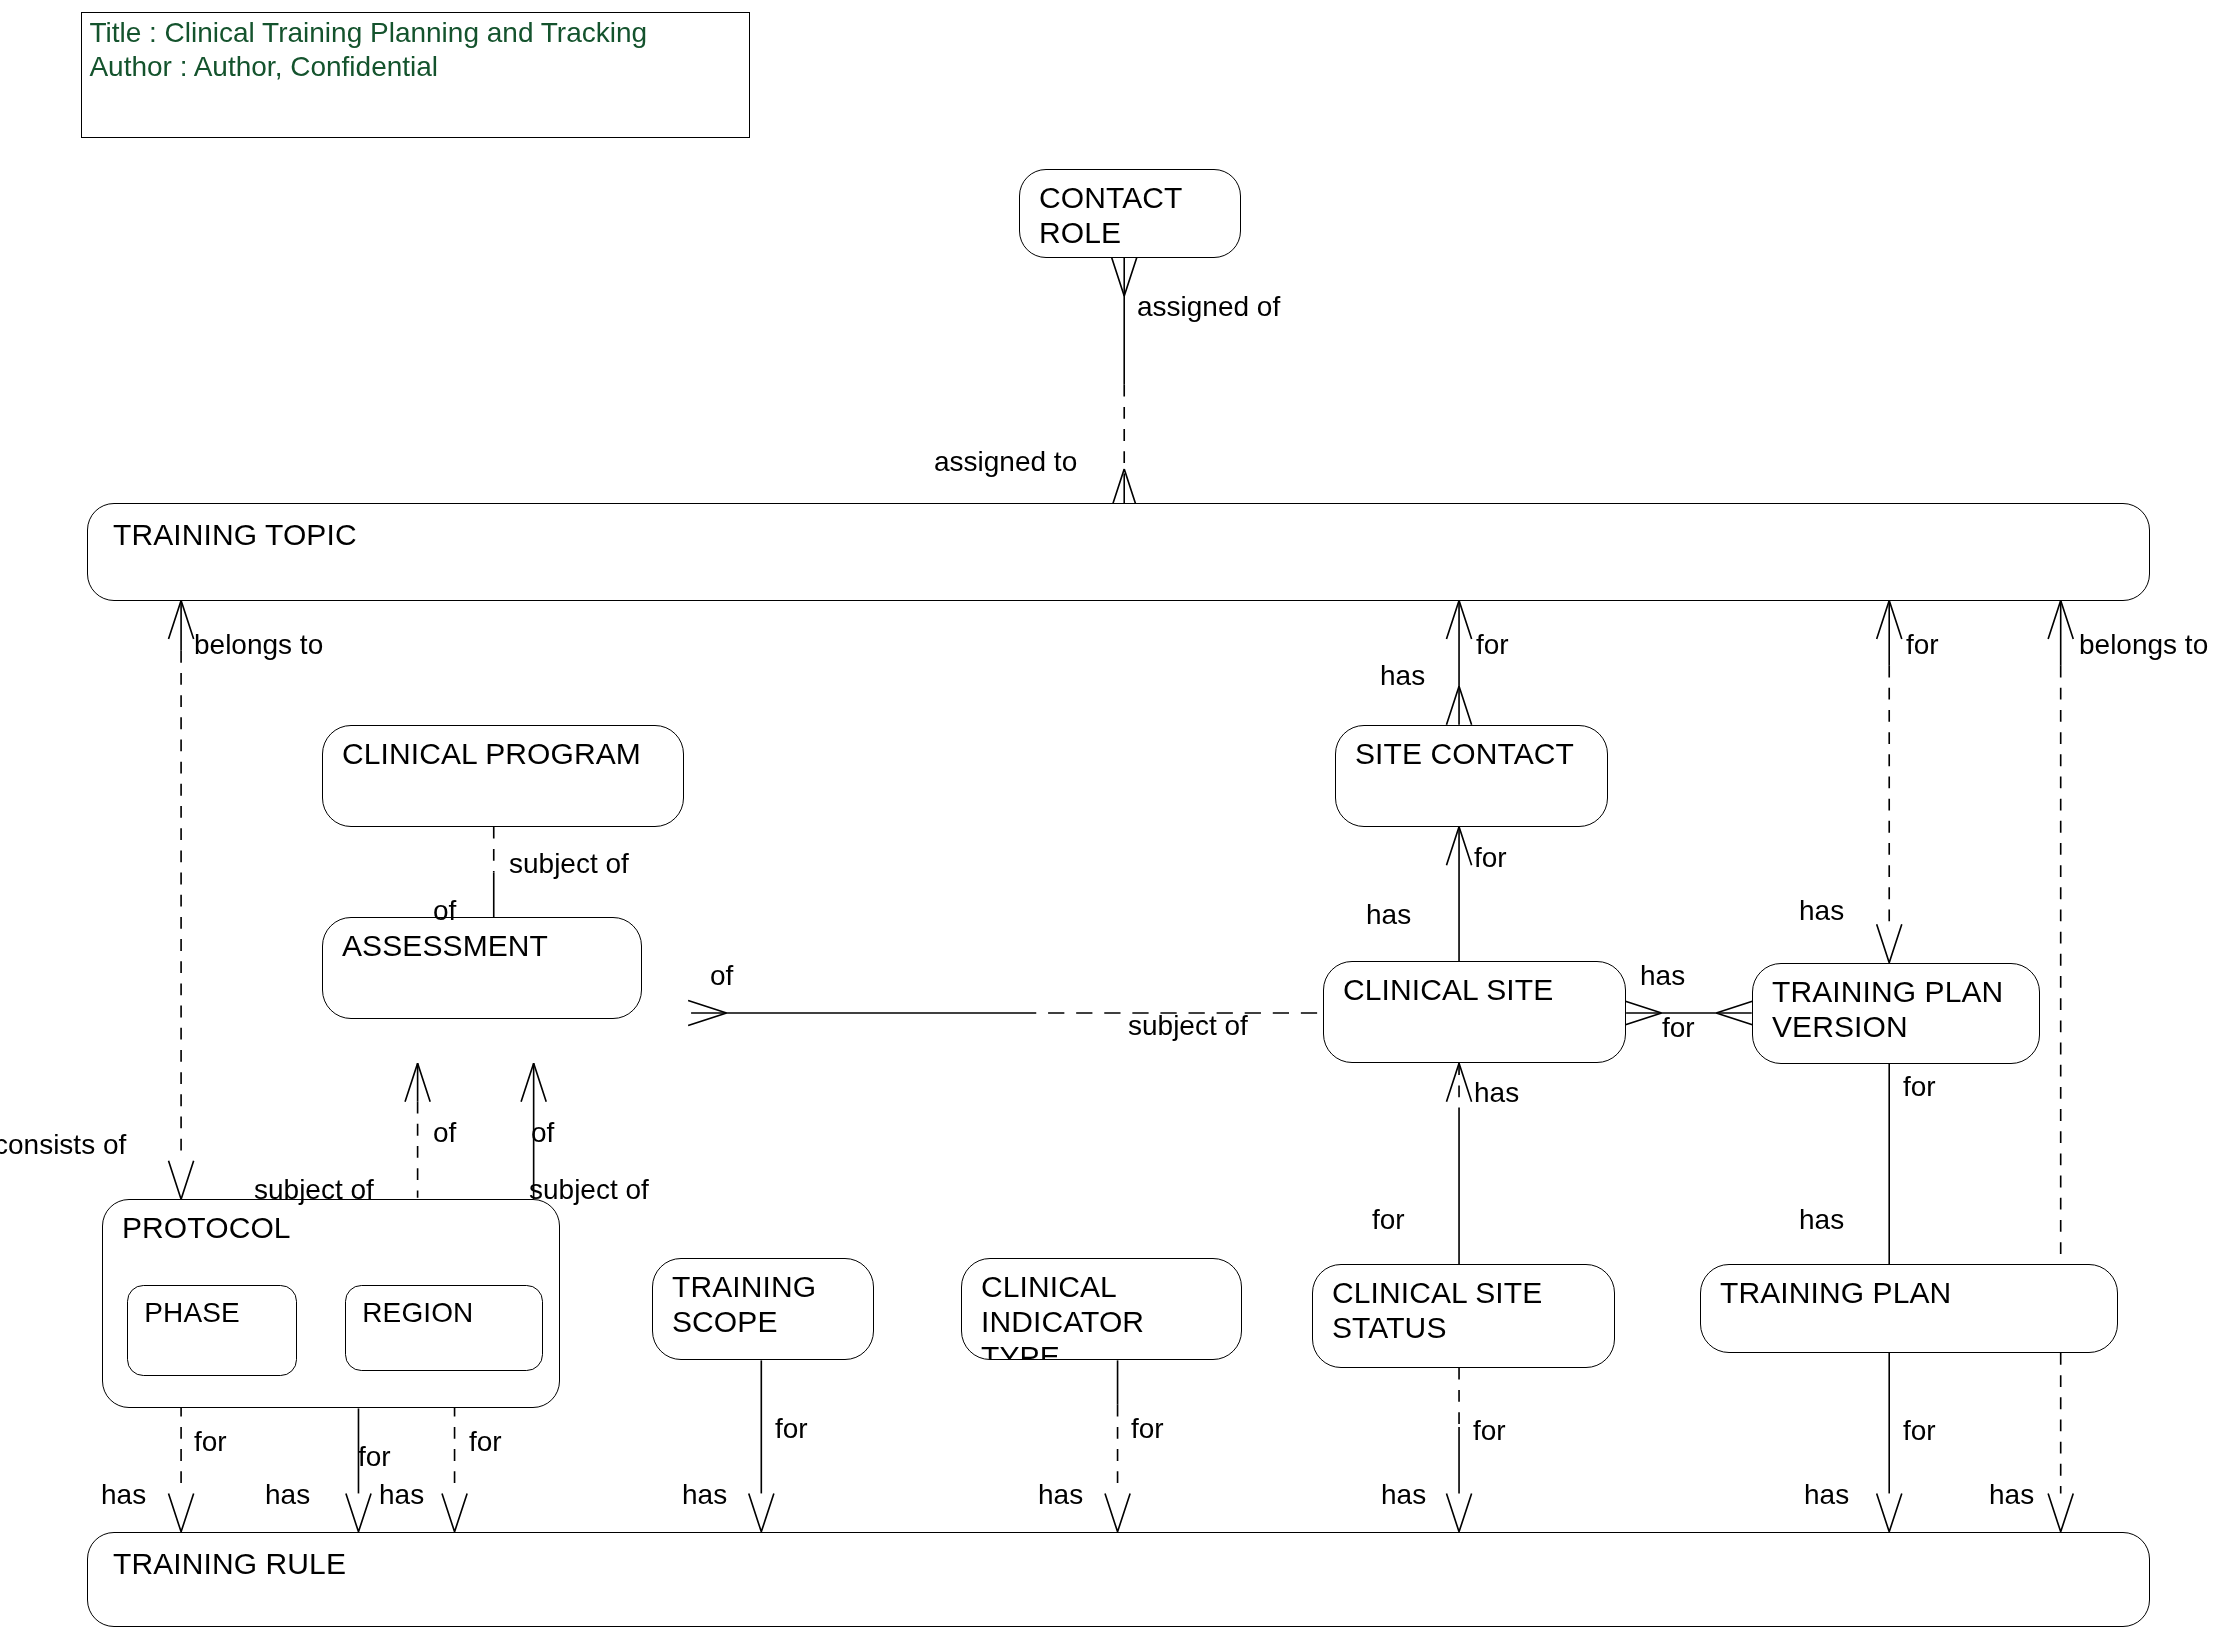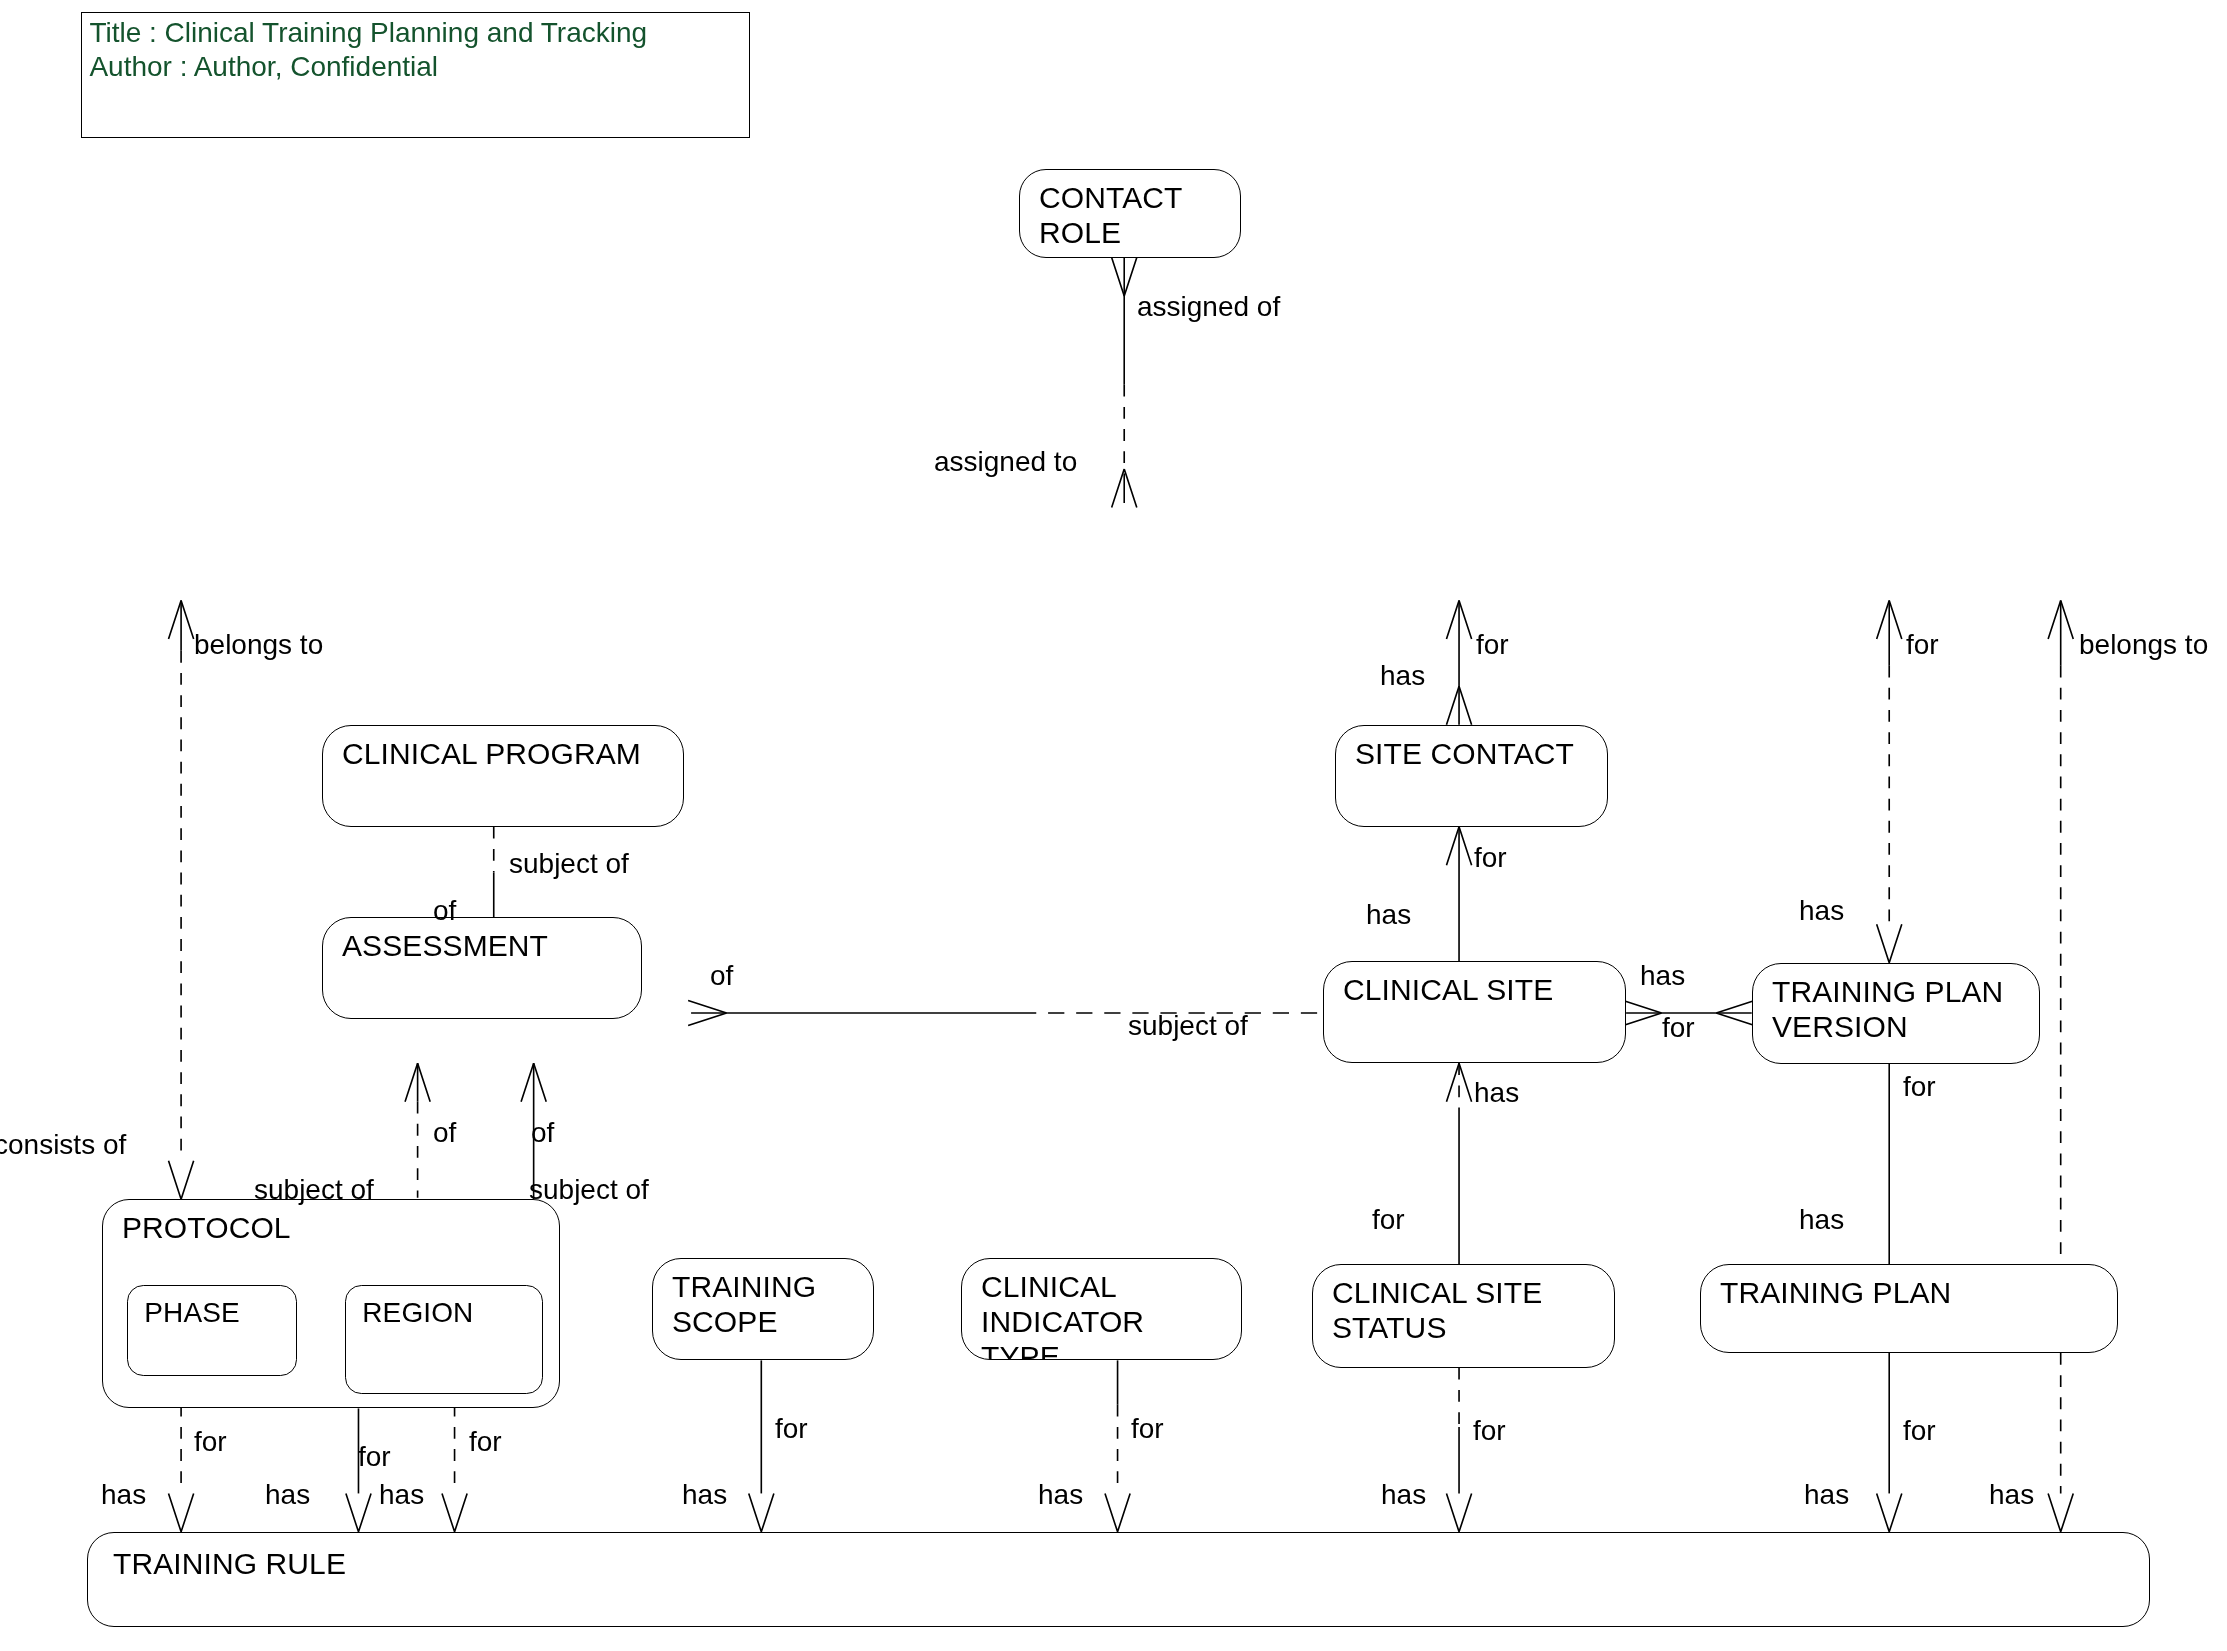--- a/index.html
+++ b/index.html
@@ -113,20 +113,23 @@
   <div class="titlebox" style="left:81px;top:12px;width:669px;height:126px;">
     <div class="tl">Title : Clinical Training Planning and Tracking</div>
     <div class="tl" style="top:37px;">Author : Author, Confidential</div>
   </div>
 
   <div class="ent r" style="left:1019px;top:169px;width:222px;height:89px;">
     <div class="nm">CONTACT
 ROLE</div>
   </div>
 
+  <div class="ent r bar" style="left:87px;top:503px;width:2063px;height:98px;">
+    <div class="nm">TRAINING TOPIC</div>
+  </div>
 
   <div class="ent rs" style="left:322px;top:725px;width:362px;height:102px;">
     <div class="nm">CLINICAL PROGRAM</div>
   </div>
 
   <div class="ent rs" style="left:1335px;top:725px;width:273px;height:102px;">
     <div class="nm">SITE CONTACT</div>
   </div>
 
   <div class="ent rs" style="left:322px;top:917px;width:320px;height:102px;">
@@ -141,21 +144,21 @@
     <div class="nm">TRAINING PLAN
 VERSION</div>
   </div>
 
   <div class="ent r" style="left:102px;top:1199px;width:458px;height:209px;">
     <div class="nm">PROTOCOL</div>
   </div>
   <div class="ent sub" style="left:127px;top:1285px;width:170px;height:91px;">
     <div class="nm">PHASE</div>
   </div>
-  <div class="ent sub" style="left:345px;top:1285px;width:198px;height:109px;">
+  <div class="ent sub" style="left:345px;top:1285px;width:198px;height:86px;">
     <div class="nm">REGION</div>
   </div>
 
   <div class="ent rs" style="left:652px;top:1258px;width:222px;height:102px;">
     <div class="nm">TRAINING
 SCOPE</div>
   </div>
 
   <div class="ent rs clipped" style="left:961px;top:1258px;width:281px;height:102px;">
     <div class="nm">CLINICAL

